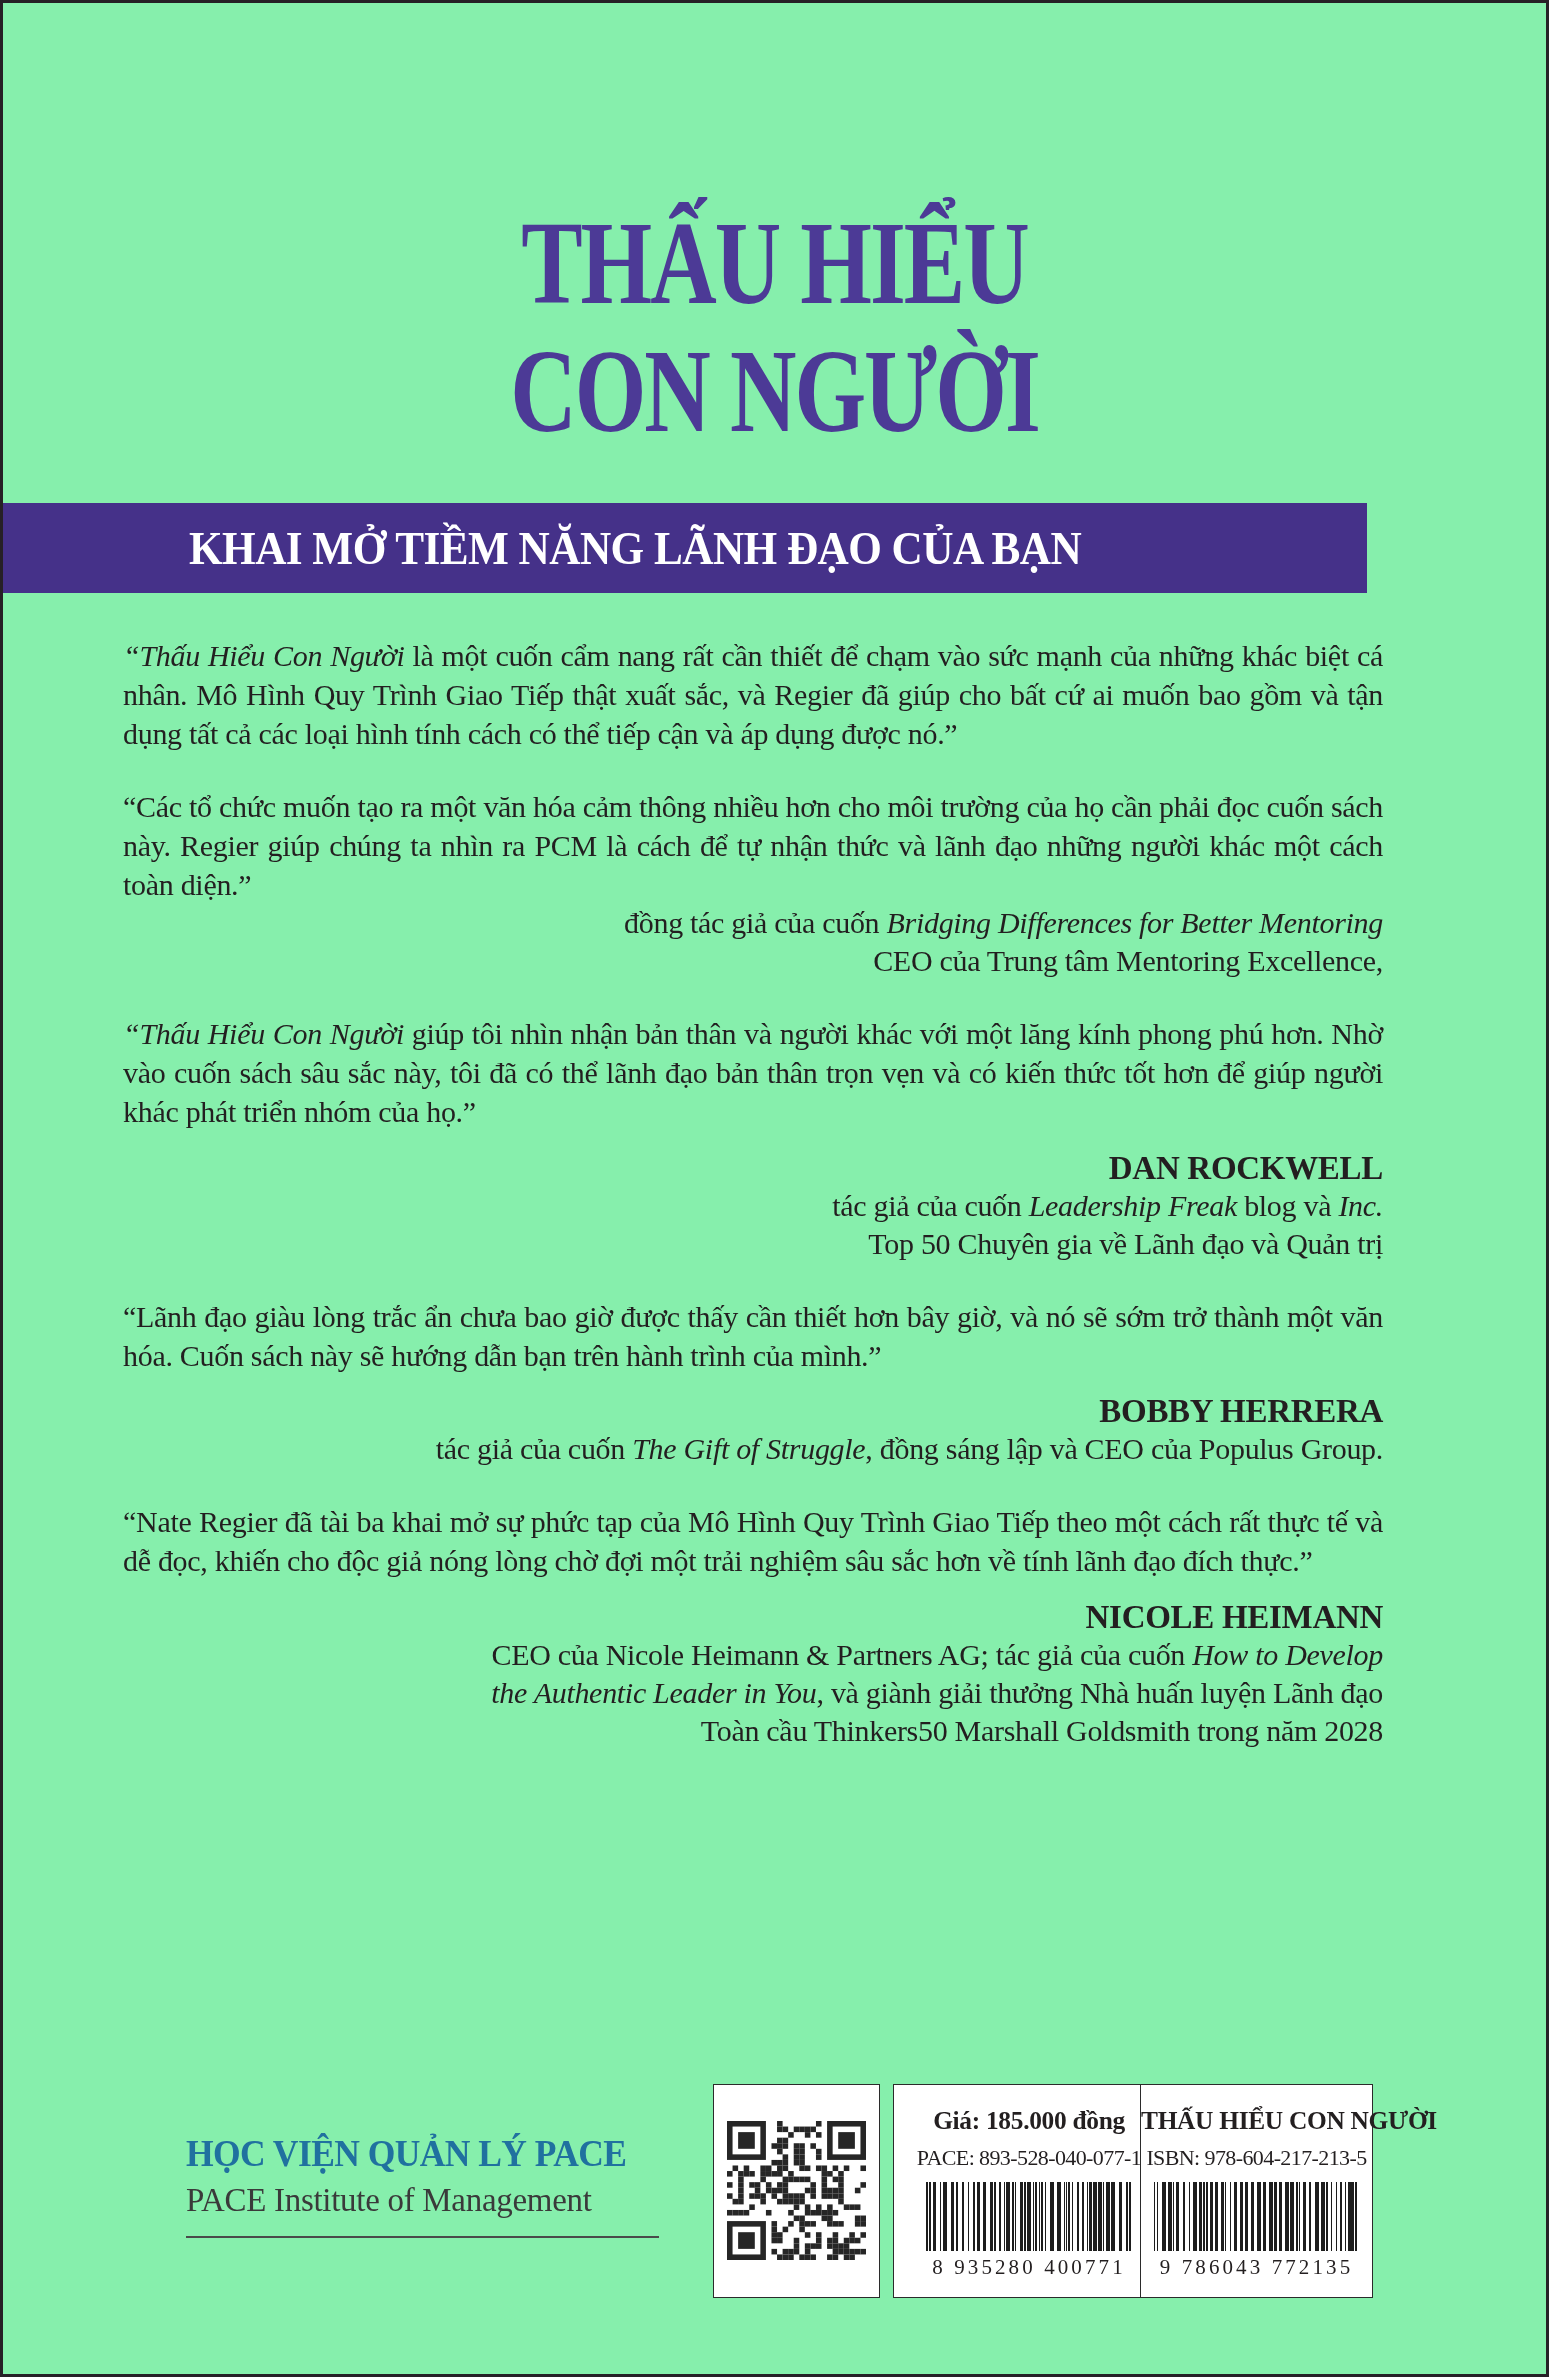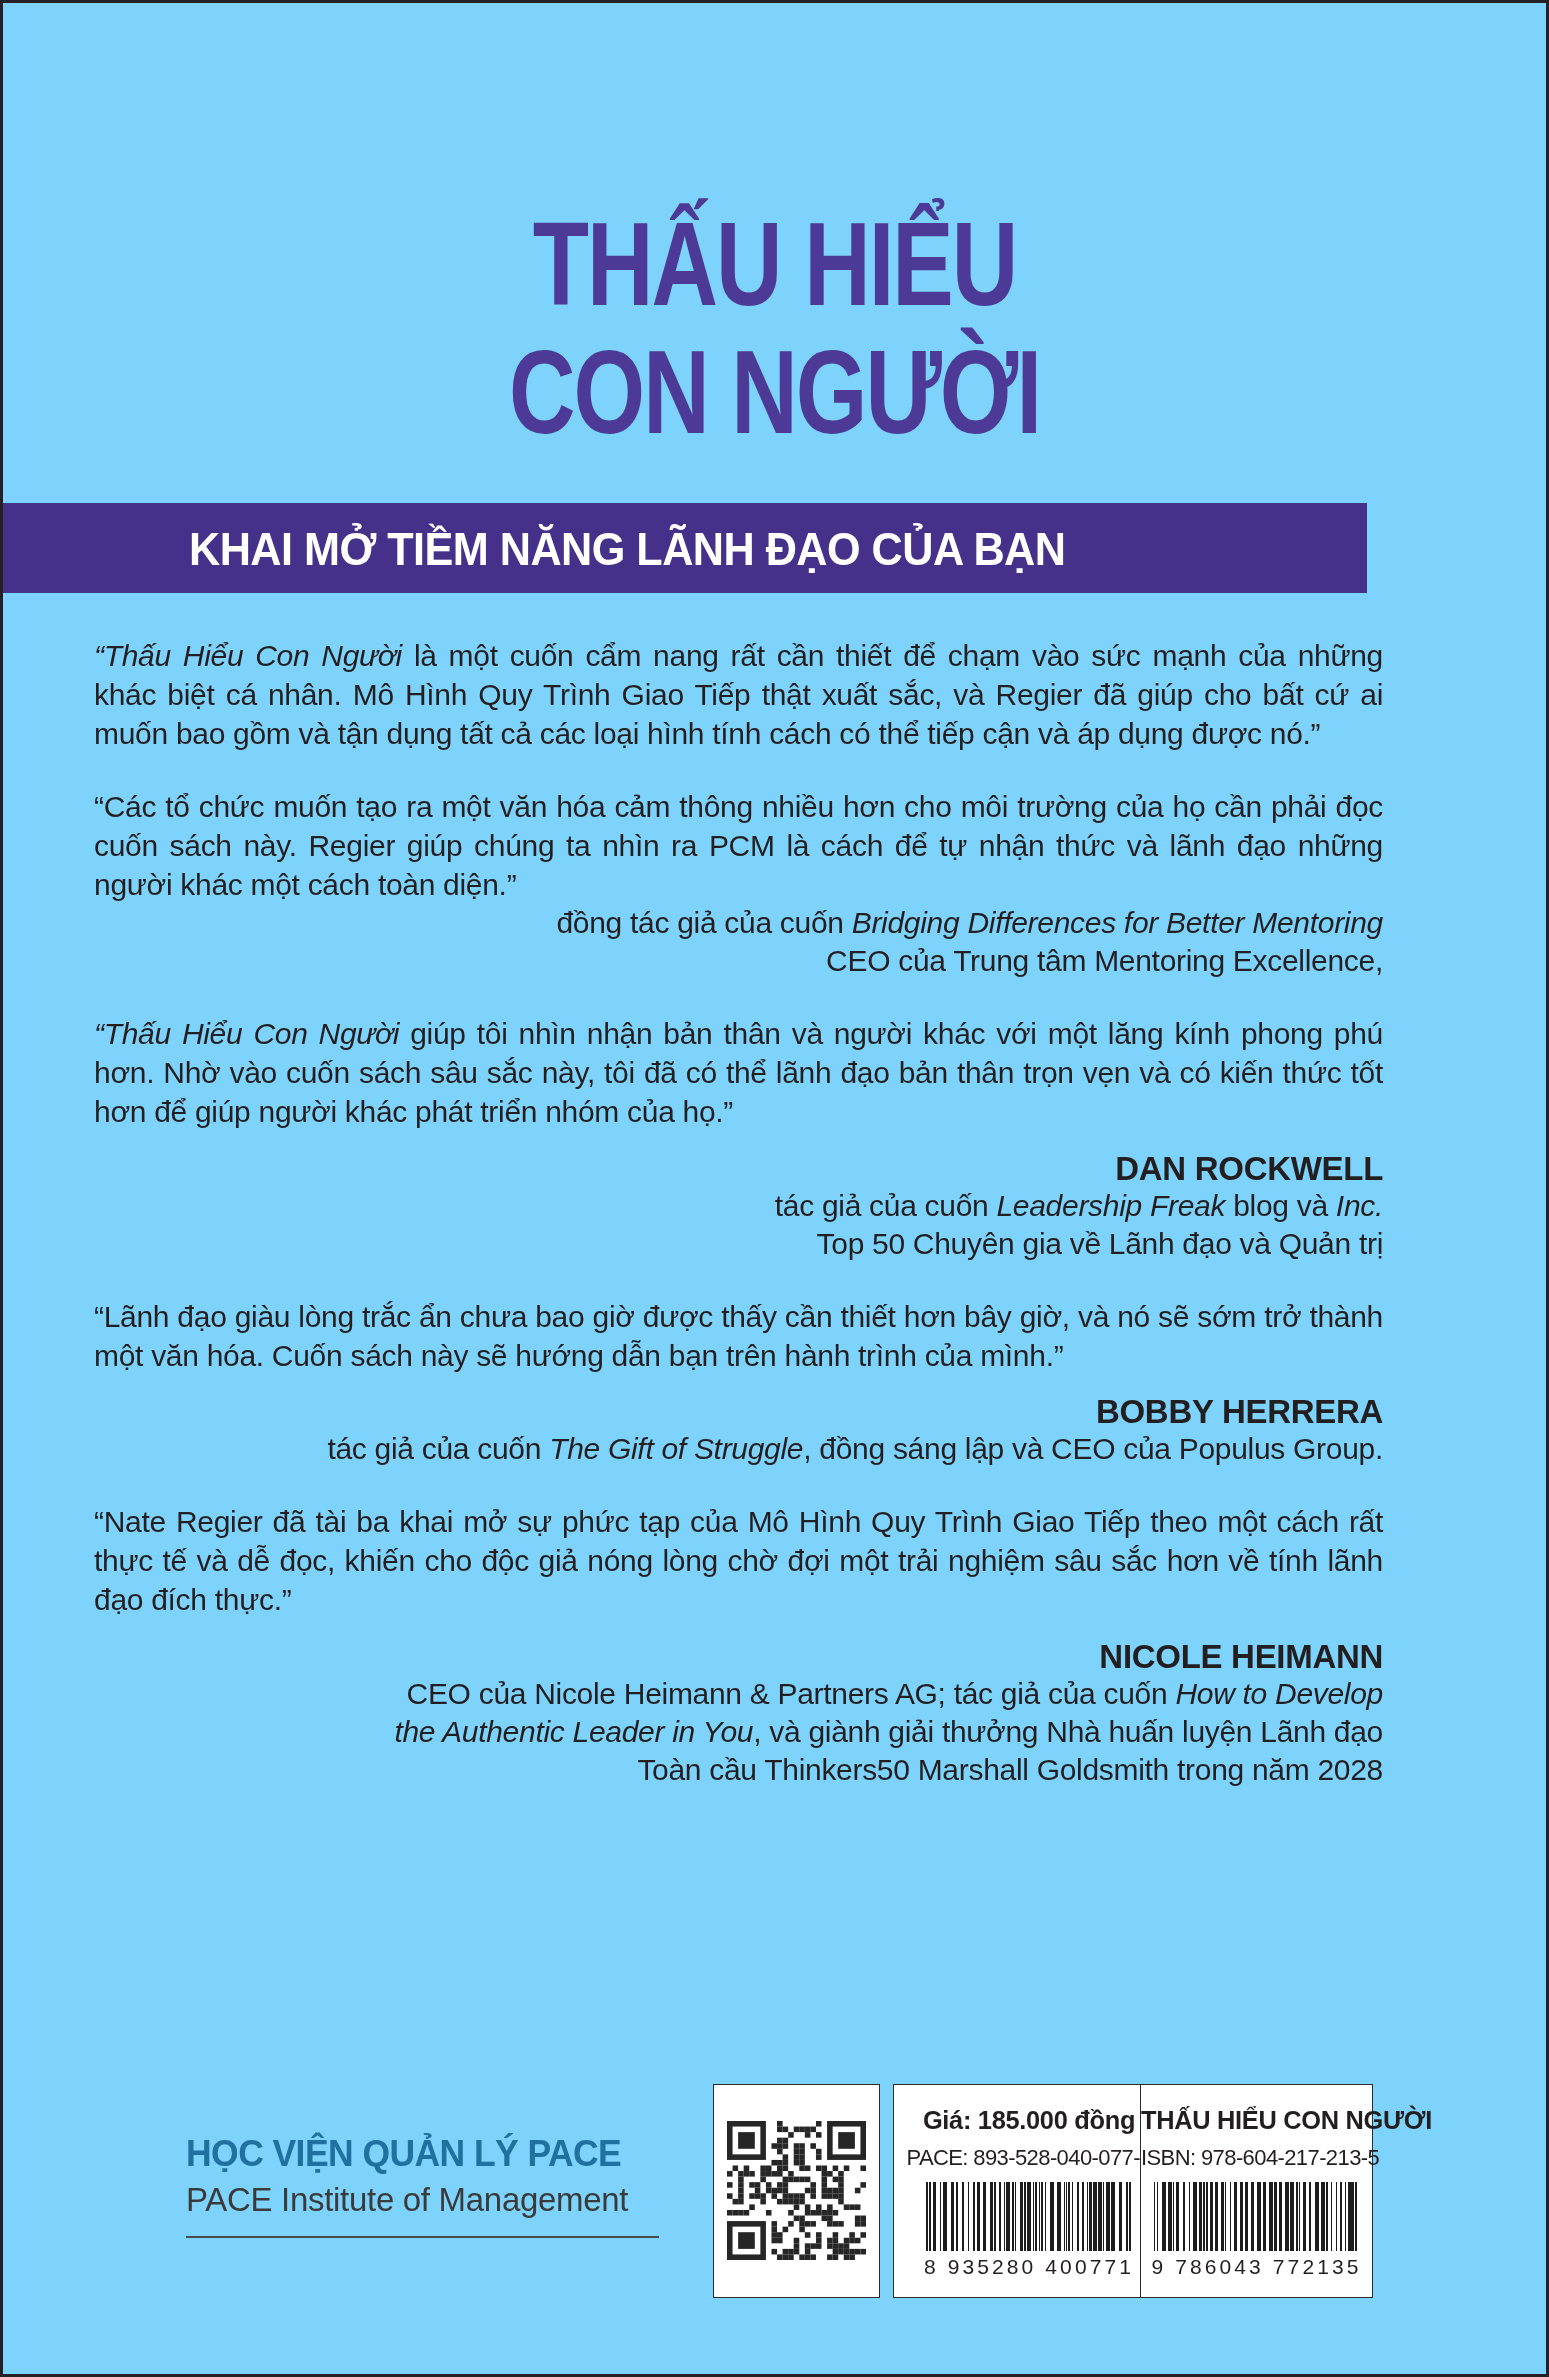--- a/index.html
+++ b/index.html
@@ -1,22 +1,22 @@
 <!DOCTYPE html>
 <html style="font-size:10px"><head>
 <meta charset="utf-8">
 <style>
   html,body{margin:0;padding:0;background:#e8e8e8;}
   *{box-sizing:border-box;}
   .page{
     position:relative;
     width:1549px;height:2377px;
-    background:#7dd3fc;
+    background:#86efac;
     border:3.1px solid #262026;
-    font-family:Liberation Sans, sans-serif;
+    font-family:Liberation Serif, serif;
     color:#231f20;
     overflow:hidden;
   }
   
   .title{margin-top:197px;text-align:center;}
   .title-line{
     display:block;
     font-size:118px;line-height:128px;
     font-weight:700;letter-spacing:-2.5px;
     transform:scaleX(.78);transform-origin:center;
@@ -30,21 +30,21 @@
   }
   .banner-text{
     display:inline-block;
     margin-left:186px;
     color:#ffffff;font-size:47px;font-weight:700;
     letter-spacing:-0.6px;white-space:nowrap;
     transform:scaleX(.92);transform-origin:left center;
   }
   
   .quotes{
-    margin:43px 163px 0 91px;
+    margin:43px 163px 0 120px;
   }
   .quote{margin-bottom:34px;}
   .qpara{
     margin:0;
     font-size:30px;line-height:39px;
     letter-spacing:-0.3px;
     text-align:justify;
   }
   .qname{
     margin-top:18.6px;

